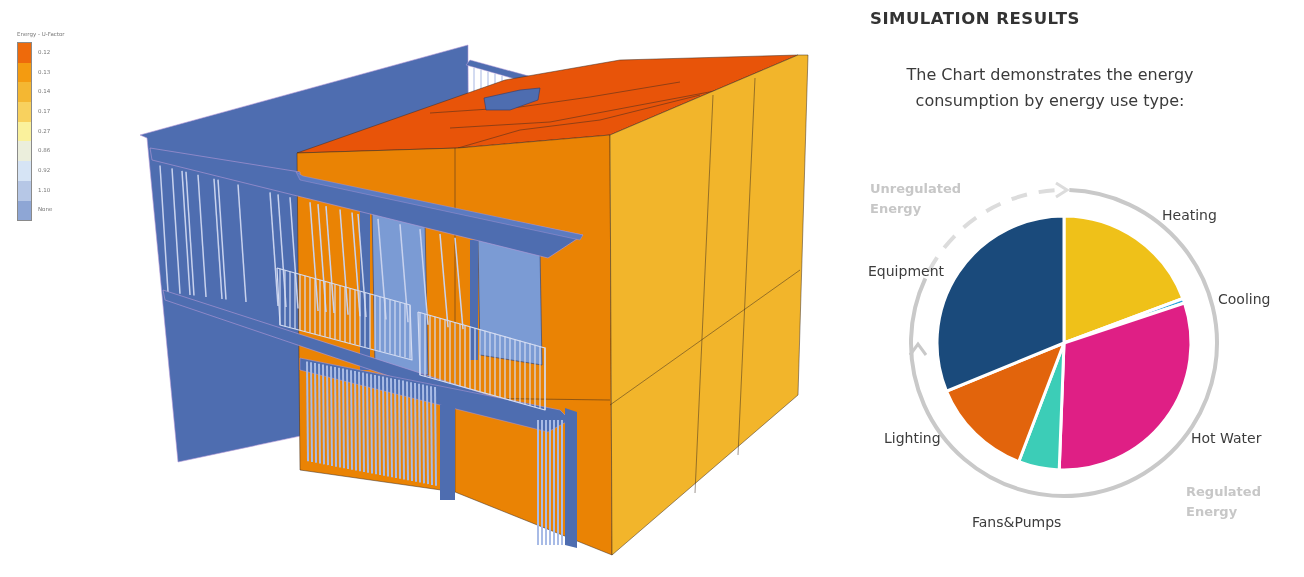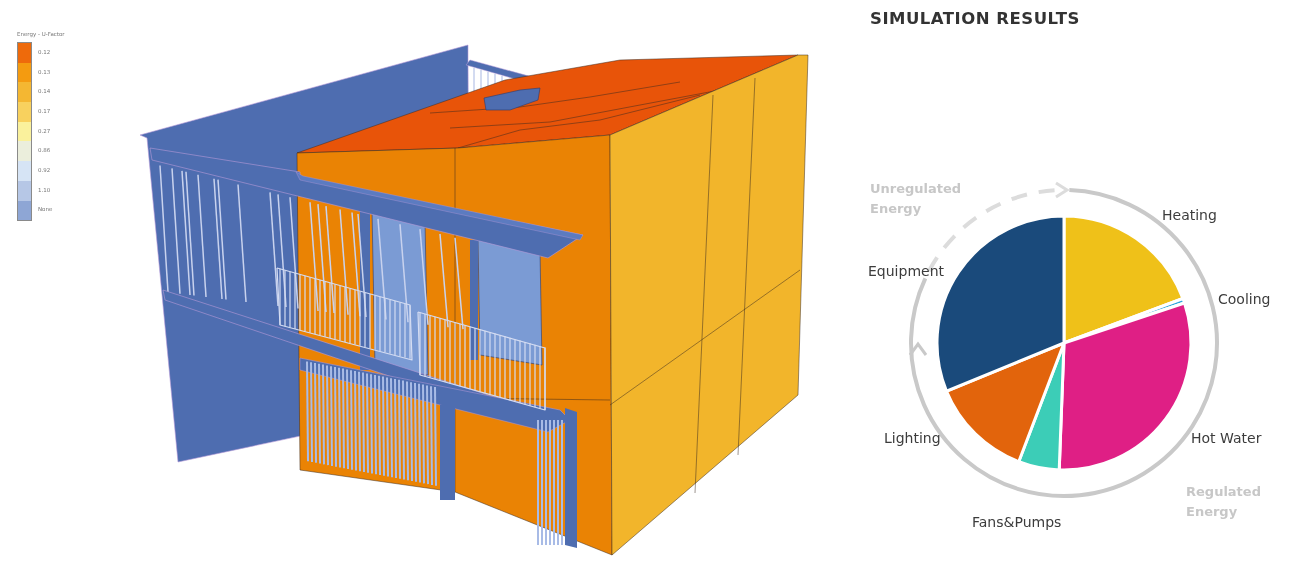--- a/index.html
+++ b/index.html
@@ -240,20 +240,21 @@
         <line x1="554" y1="420" x2="554" y2="545"></line>
         <line x1="558" y1="420" x2="558" y2="545"></line>
         <line x1="562" y1="420" x2="562" y2="545"></line>
       </g>
     <polygon points="565,408 577,412 577,548 565,545" fill="#4e6db0"></polygon>
   </g>
 </svg>
 
 <div class="results">
   <div class="results-title">SIMULATION RESULTS</div>
+  <div class="results-desc">The Chart demonstrates the energy consumption by energy use type:</div>
 </div>
 
 <svg class="chart" width="444" height="417" viewBox="860 160 444 417">
 
   <path id="arc-reg" fill="none" stroke="#c9c9c9" stroke-width="4" d="M1069.3396229954826,190.09320346607834 A153,153 0 1 1 925.3349085833926,278.339405953673"></path>
 
   <path id="arc-unreg" fill="none" stroke="#dcdcdc" stroke-width="4" stroke-dasharray="16 12" d="M928.9090182925842,271.1708508937587 A153,153 0 0 1 1055.9925986948294,190.2096811825502"></path>
   <polyline points="1056,183 1067,190 1056,197" fill="none" stroke="#dcdcdc" stroke-width="3"></polyline>
   <polyline points="910,355 918,344 926,355" fill="none" stroke="#c9c9c9" stroke-width="3"></polyline>
   <g id="pie-slices">

